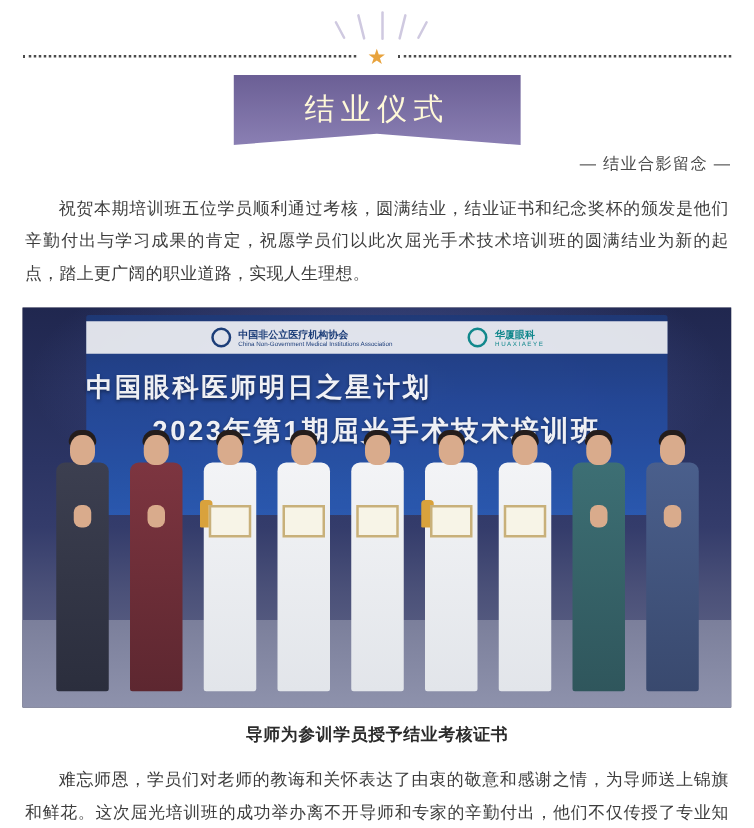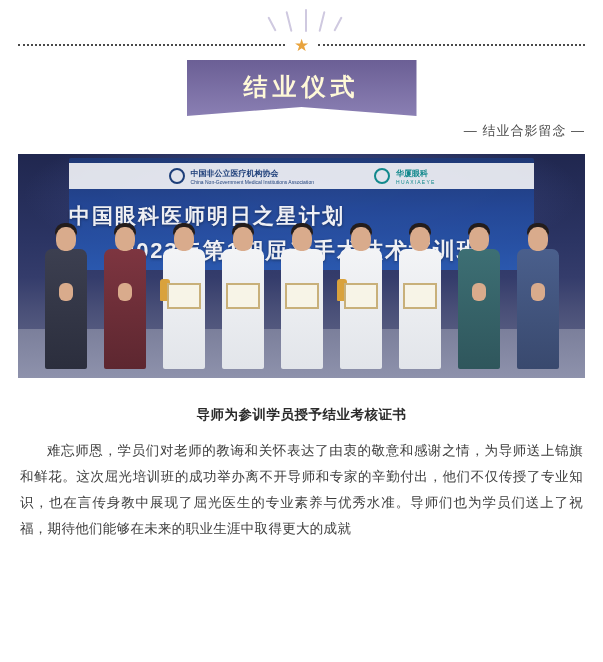--- a/index.html
+++ b/index.html
@@ -81,21 +81,21 @@
     position: relative;
     width: 230px;
     background: linear-gradient(180deg, #6b5f95 0%, #8a7fb3 100%);
     color: #ffffff;
     text-align: center;
     padding: 11px 0 13px;
     clip-path: polygon(0 0, 100% 0, 100% 100%, 50% 84%, 0 100%);
   }
   .banner-title {
     font-size: 24px;
-    font-weight: bold;
+    font-weight: normal;
     letter-spacing: 5px;
     color: #fff9d8;
   }
   .subtitle {
     text-align: right;
     font-size: 13px;
     color: #4b4b4b;
     margin-top: 6px;
     letter-spacing: 1px;
   }
@@ -109,21 +109,21 @@
     text-indent: 2em;
     margin: 14px 2px 0;
     letter-spacing: 0.3px;
   }
 
   
   .photo-wrap {
     margin-top: 14px;
     position: relative;
     width: 567px;
-    height: 224px;
+    height: 320px;
     overflow: hidden;
     background: #2a2c4a;
   }
   .photo {
     position: absolute;
     inset: 0;
     background:
       radial-gradient(ellipse 70% 50% at 50% 18%, rgba(90,110,190,0.55) 0%, rgba(30,35,75,0.0) 70%),
       linear-gradient(180deg, #20274f 0%, #2b3463 38%, #343c6b 55%, #4a5078 70%, #6a6e8e 100%);
   }
@@ -248,21 +248,21 @@
     border-radius: 3px 3px 1px 1px;
   }
   .thumb {
     position: absolute;
     top: 62px; left: 50%; transform: translateX(-50%);
     width: 14px; height: 18px;
     background: #d9ab8c;
     border-radius: 6px;
   }
   .photo-caption {
-    margin-top: 28px;
+    margin-top: 13px;
     text-align: center;
     font-size: 13.5px;
     font-weight: bold;
     color: #2b2b2b;
     letter-spacing: 0.5px;
   }
 </style>
 </head>
 <body>
 
@@ -283,20 +283,21 @@
     </div>
   </div>
 
   <div class="banner-wrap">
     <div class="banner">
       <div class="banner-title">结业仪式</div>
     </div>
   </div>
   <div class="subtitle">— 结业合影留念 —</div>
 
+  <p class="para">祝贺本期培训班五位学员顺利通过考核，圆满结业，结业证书和纪念奖杯的颁发是他们辛勤付出与学习成果的肯定，祝愿学员们以此次屈光手术技术培训班的圆满结业为新的起点，踏上更广阔的职业道路，实现人生理想。</p>
 
   <div class="photo-wrap">
     <div class="photo"></div>
 
     <div class="stage-screen">
       <div class="screen-head">
         <div class="logo-left">
           <div class="logo-mark"></div>
           <div>
             <span>中国非公立医疗机构协会</span>

